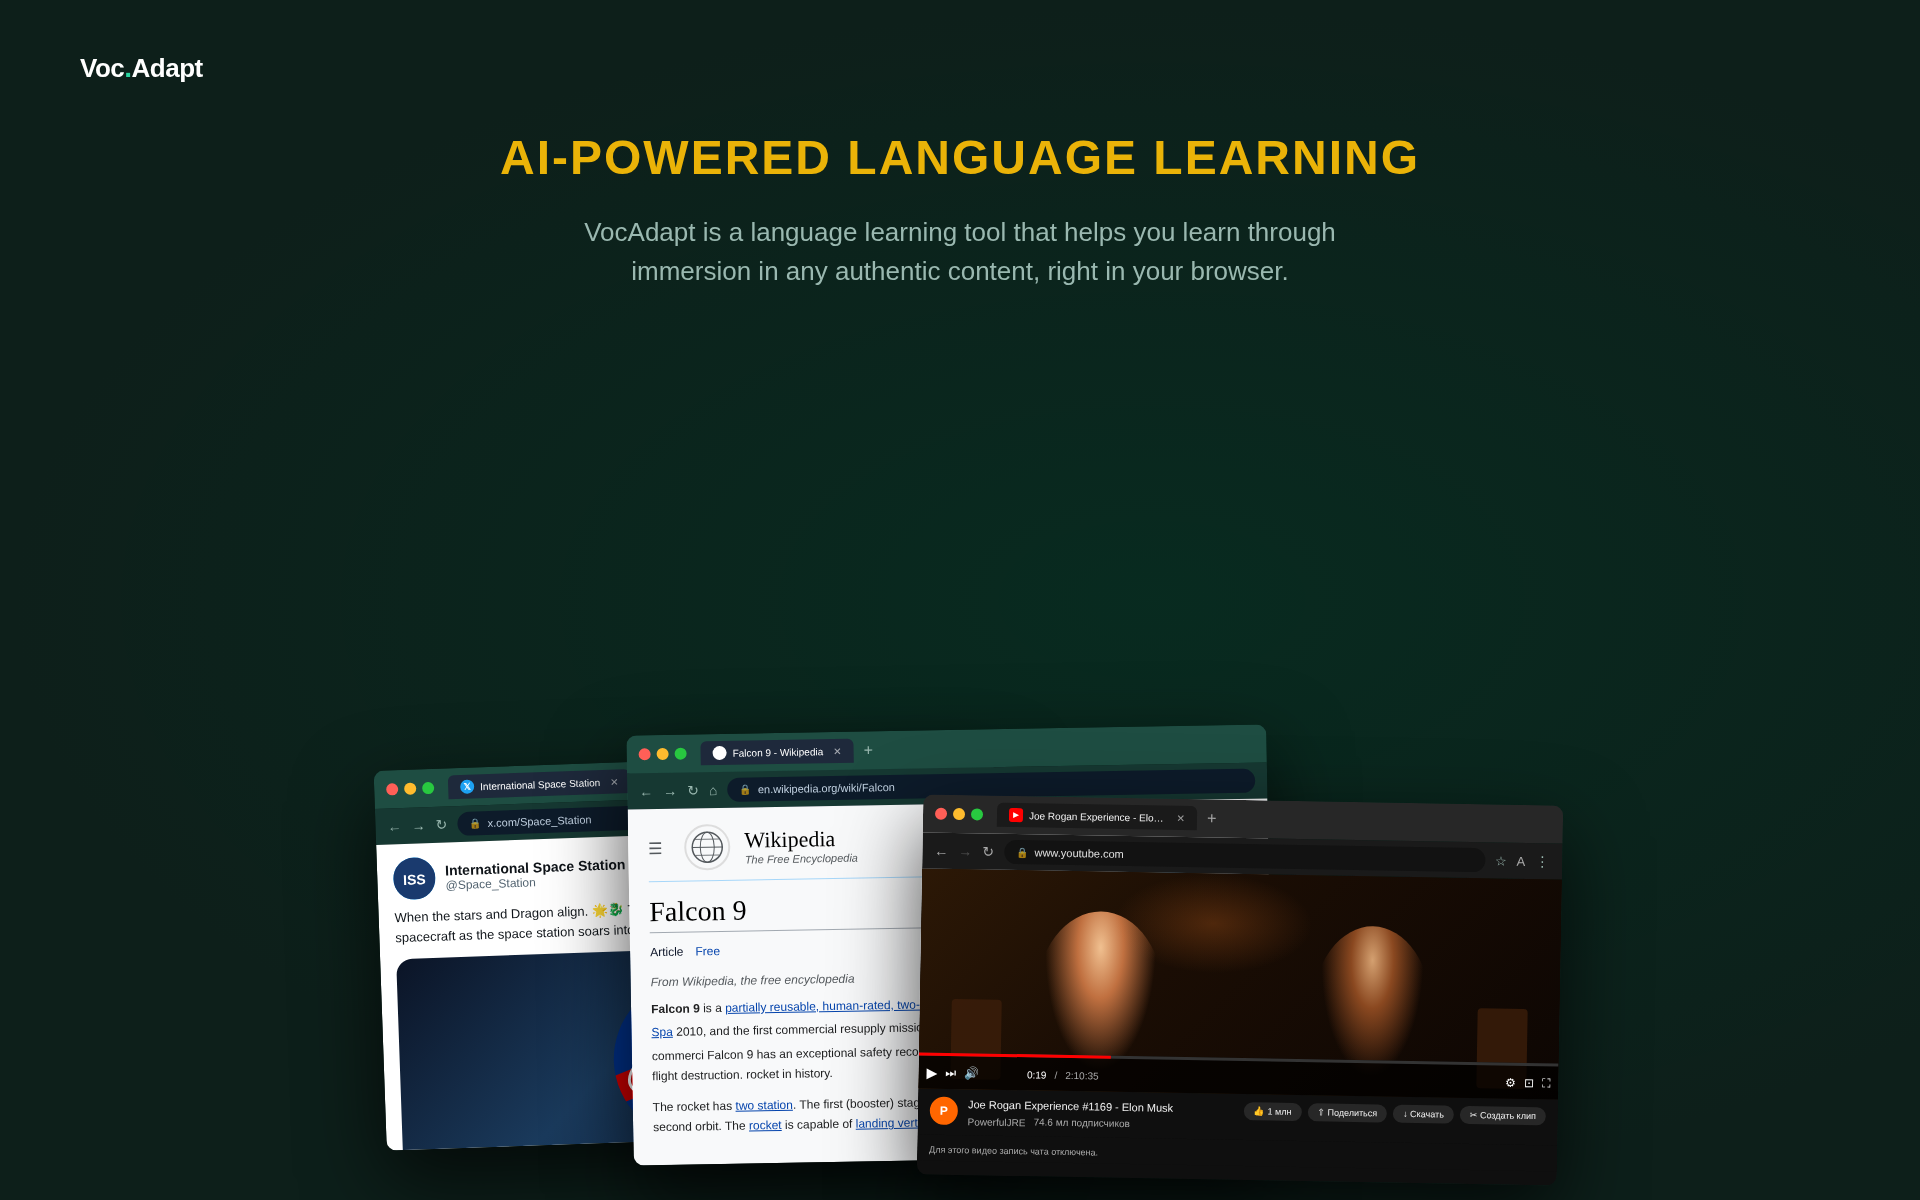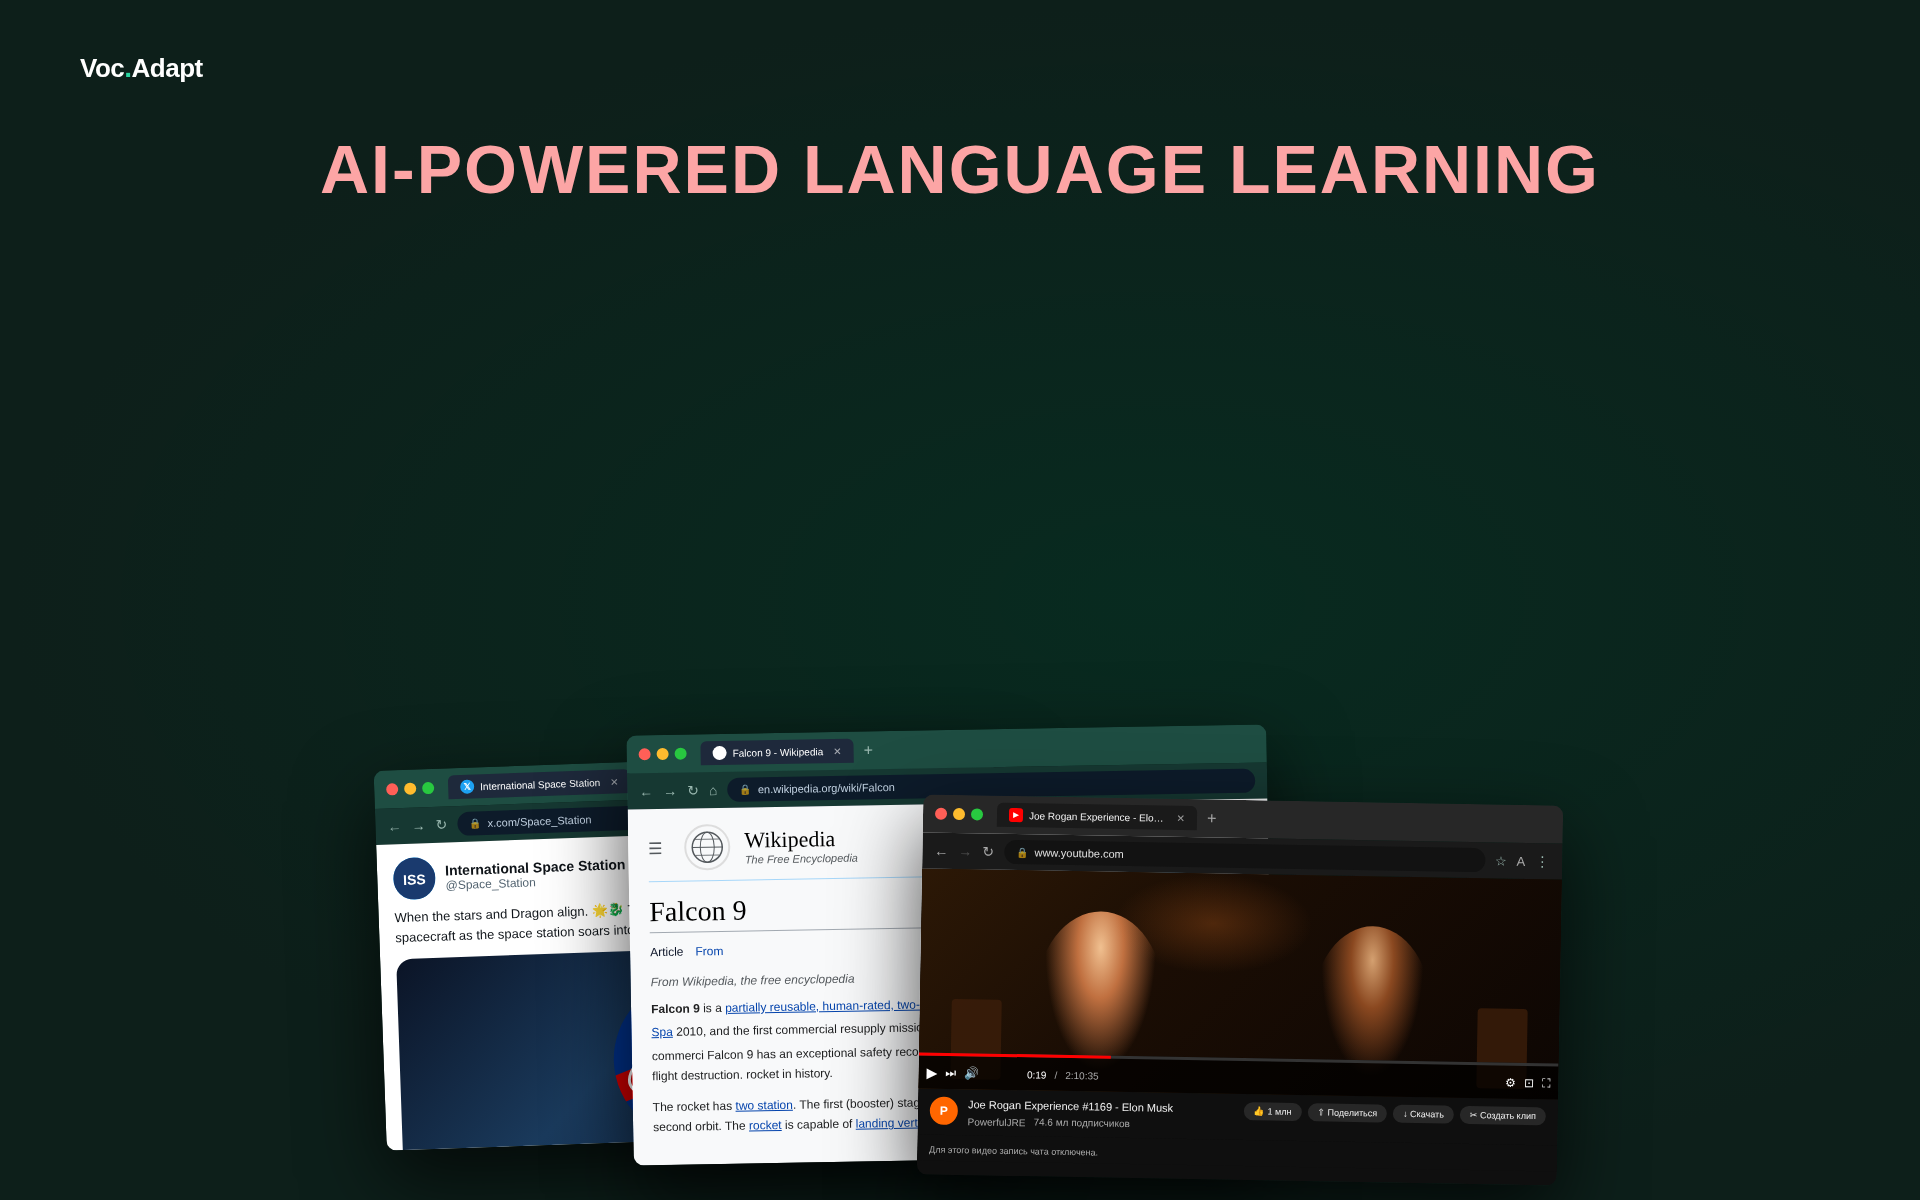--- a/index.html
+++ b/index.html
@@ -41,23 +41,23 @@
     }
 
     
     .hero {
       position: absolute;
       top: 130px;
       left: 0; right: 0;
       text-align: center;
     }
     .hero-title {
-      font-size: 68px;
+      font-size: 48px;
       font-weight: 800;
-      color: #fca5a5;
+      color: #eab308;
       letter-spacing: 2px;
       text-transform: uppercase;
       margin-bottom: 28px;
     }
     .hero-subtitle {
       font-size: 26px;
       color: #9ab8b0;
       line-height: 1.5;
       font-weight: 400;
       max-width: 860px;
@@ -550,20 +550,21 @@
 <body>
 
 <div class="logo">
   <span>Voc</span>
     <span class="logo-dot">.</span>
     <span>Adapt</span>
 </div>
 
 <div class="hero">
   <h1 class="hero-title">AI-POWERED LANGUAGE LEARNING</h1>
+  <p class="hero-subtitle">VocAdapt is a language learning tool that helps you learn through immersion in any authentic content, right in your browser.</p>
 </div>
 
 <div class="browsers-container">
 
   <div class="browser-window window-twitter">
 
     <div class="browser-chrome browser-chrome-teal">
       <div class="traffic-lights">
         <div class="tl tl-red"></div>
         <div class="tl tl-yellow"></div>
@@ -671,21 +672,21 @@
         <div>
           <div class="wiki-site-name">Wikipedia</div>
           <div class="wiki-site-tagline">The Free Encyclopedia</div>
         </div>
       </div>
 
       <div class="wiki-article-title">Falcon 9</div>
 
       <div class="wiki-tabs">
         <span class="wiki-tab active">Article</span>
-        <span class="wiki-tab">From</span>
+        <span class="wiki-tab">Free</span>
       </div>
 
       <div class="wiki-from">From Wikipedia, the free encyclopedia</div>
 
       <div class="wiki-body">
         <p style="margin-bottom:10px;">
           <span class="bold">Falcon 9</span> is a <span class="link">partially reusable, human-rated, two-stage-</span> designed and manufactured in the United States by <span class="link">Spa</span> 2010, and the first commercial resupply mission to the <span class="link">In</span> 8 October 2012.<span class="ref">[14]</span> In 2020, it became the first commerci Falcon 9 has an exceptional safety record,<span class="ref">[15][16][17][18]</span> with failures, one partial failure and one pre-flight destruction. rocket in history.
         </p>
         <p>
           The rocket has <span class="link">two station</span>. The first (booster) stage carri predetermined speed and altitude, after which the second orbit. The <span class="link">rocket</span> is capable of <span class="link">landing vertically</span> to facili

